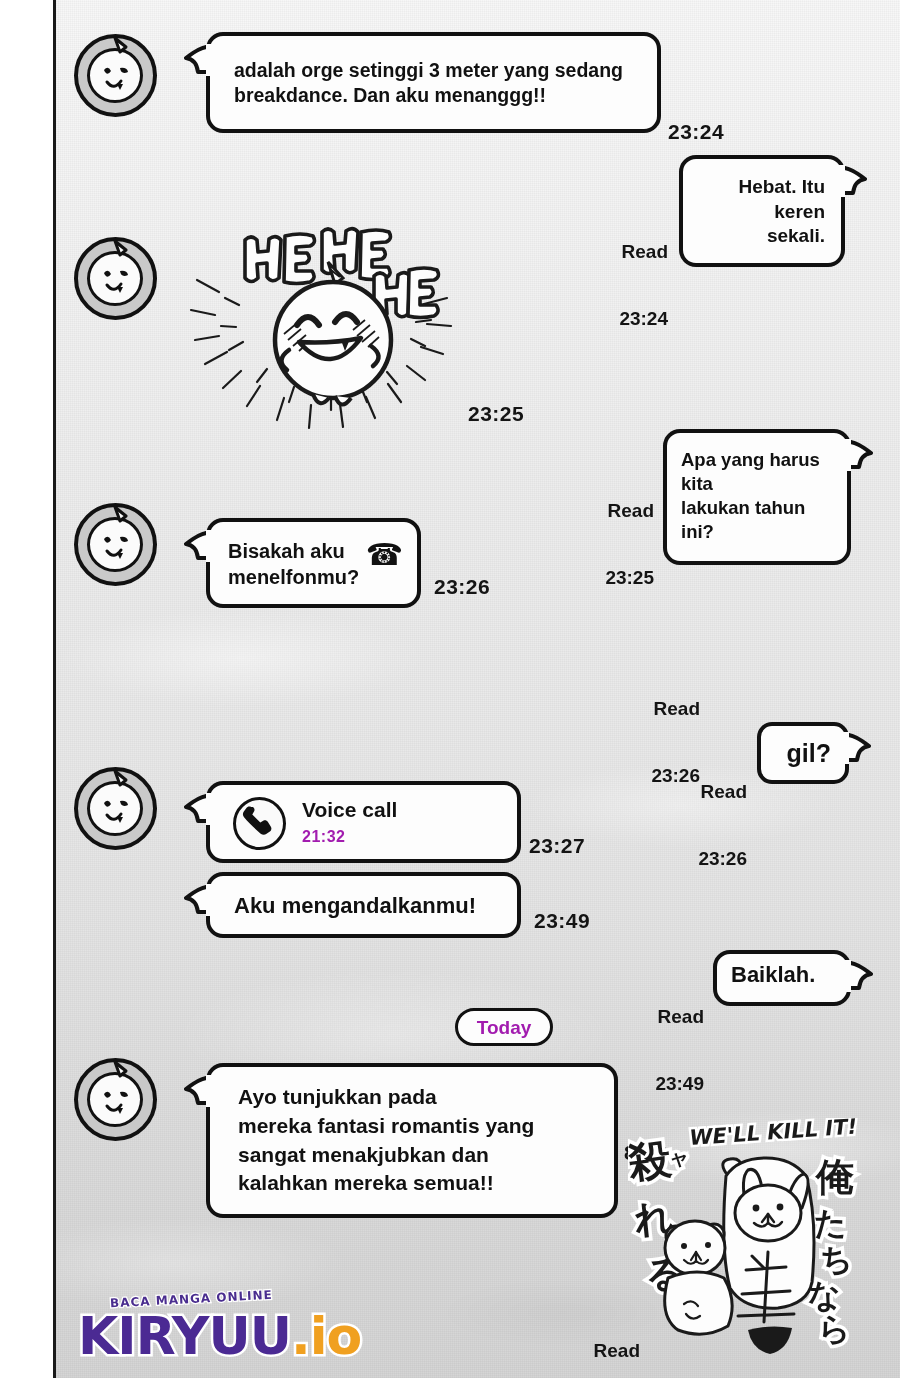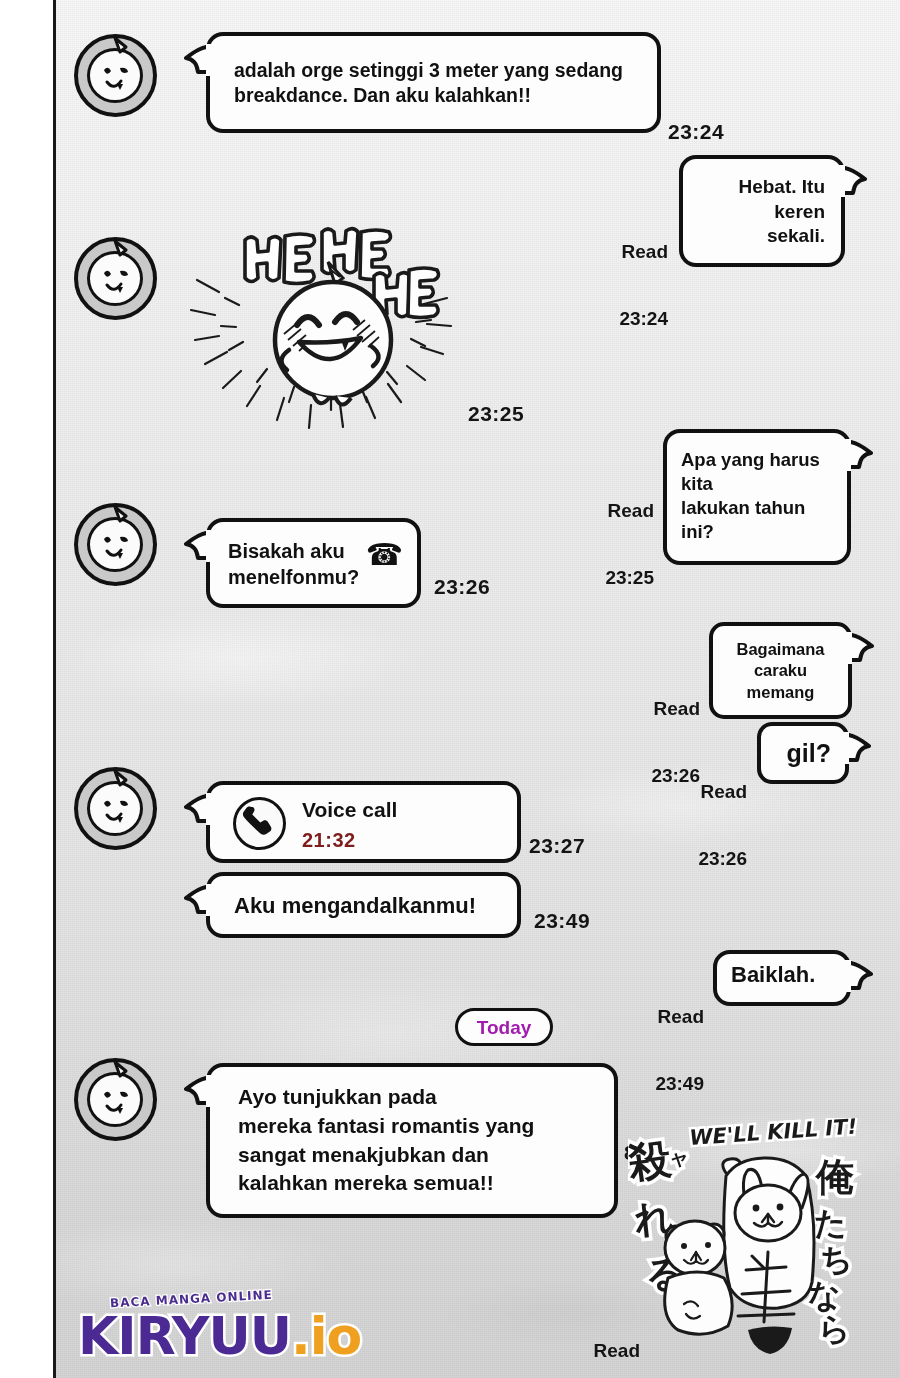--- a/index.html
+++ b/index.html
@@ -170,21 +170,21 @@
       <path d="M43 50 l3 6 l3 -6 z" fill="#111"></path>
     </svg>
   </div>
 
   <div class="bubble" style="left:206px;top:32px;width:455px;padding:22px 20px 20px 24px;font-size:19.5px;">
     <svg class="tail-l" viewBox="0 0 32 40">
       <path d="M30 4 C18 4 10 10 2 16 C10 17 13 22 14 30 L26 30 Z" fill="#fdfdfd" stroke="#111" stroke-width="4" stroke-linejoin="round"></path>
       <rect x="22" y="2" width="12" height="32" fill="#fdfdfd"></rect>
     </svg>
     <span class="txt">adalah orge setinggi 3 meter yang sedang</span>
-    <span class="txt">breakdance. Dan aku kalahkan!!</span>
+    <span class="txt">breakdance. Dan aku menanggg!!</span>
   </div>
   <div class="ts" style="left:668px;top:120px;font-size:21px;">23:24</div>
 
   <div class="bubble" style="left:679px;top:155px;width:166px;padding:16px 16px 14px 16px;font-size:19px;text-align:right;">
     <svg class="tail-r" viewBox="0 0 32 40">
       <path d="M2 4 C14 4 22 10 30 16 C22 17 19 22 18 30 L6 30 Z" fill="#fdfdfd" stroke="#111" stroke-width="4" stroke-linejoin="round"></path>
       <rect x="-2" y="2" width="12" height="32" fill="#fdfdfd"></rect>
     </svg>
     <span class="txt">Hebat. Itu keren</span>
     <span class="txt">sekali.</span>
@@ -309,28 +309,20 @@
     <svg class="tail-l" viewBox="0 0 32 40">
       <path d="M30 4 C18 4 10 10 2 16 C10 17 13 22 14 30 L26 30 Z" fill="#fdfdfd" stroke="#111" stroke-width="4" stroke-linejoin="round"></path>
       <rect x="22" y="2" width="12" height="32" fill="#fdfdfd"></rect>
     </svg>
     <span class="txt">Bisakah aku</span>
     <span class="txt">menelfonmu?</span>
     <span style="position:absolute;right:14px;top:18px;font-size:30px;line-height:1;color:#111;">☎</span>
   </div>
   <div class="ts" style="left:434px;top:575px;font-size:21px;">23:26</div>
 
-  <div class="bubble" style="left:709px;top:622px;width:143px;padding:13px 12px 12px 12px;font-size:16.5px;text-align:center;border-radius:15px;">
-    <svg class="tail-r" viewBox="0 0 32 40">
-      <path d="M2 4 C14 4 22 10 30 16 C22 17 19 22 18 30 L6 30 Z" fill="#fdfdfd" stroke="#111" stroke-width="4" stroke-linejoin="round"></path>
-      <rect x="-2" y="2" width="12" height="32" fill="#fdfdfd"></rect>
-    </svg>
-    <span class="txt">Bagaimana</span>
-    <span class="txt">caraku memang</span>
-  </div>
   <div class="readblk" style="left:608px;top:653px;width:92px;font-size:19px;">
     <div>Read</div>
     <div>23:26</div>
   </div>
 
   <div class="bubble" style="left:757px;top:722px;width:92px;padding:11px 14px 10px 14px;font-size:25px;text-align:right;border-radius:15px;">
     <svg class="tail-r" viewBox="0 0 32 40">
       <path d="M2 4 C14 4 22 10 30 16 C22 17 19 22 18 30 L6 30 Z" fill="#fdfdfd" stroke="#111" stroke-width="4" stroke-linejoin="round"></path>
       <rect x="-2" y="2" width="12" height="32" fill="#fdfdfd"></rect>
     </svg>
@@ -358,21 +350,21 @@
     <svg class="tail-l" viewBox="0 0 32 40">
       <path d="M30 4 C18 4 10 10 2 16 C10 17 13 22 14 30 L26 30 Z" fill="#fdfdfd" stroke="#111" stroke-width="4" stroke-linejoin="round"></path>
       <rect x="22" y="2" width="12" height="32" fill="#fdfdfd"></rect>
     </svg>
     <div class="vc-circle" style="left:23px;top:12px;width:53px;height:53px;">
       <svg width="47" height="47" viewBox="0 0 24 24" style="position:absolute;left:1px;top:1px;">
         <path d="M7.2 3.1 c-.9-.5-1.9-.2-2.5.6 l-1.3 1.8 c-.6.9-.5 2 .2 2.8 2.5 2.9 5.5 5.9 8.5 8.4 .8.7 2 .8 2.8.2 l1.9-1.3 c.8-.6 1-1.7.5-2.5 l-1.5-2.4 c-.5-.8-1.6-1.1-2.4-.6 l-1.5.9 -4.1-4.1 .9-1.5 c.5-.9.2-1.9-.6-2.4 z" fill="#111"></path>
       </svg>
     </div>
     <div style="position:absolute;left:92px;top:11px;font-size:21px;font-weight:bold;color:#111;">Voice call</div>
-    <div style="position:absolute;left:92px;top:42px;font-size:20px;font-weight:bold;color:#7f1d1d;letter-spacing:.5px;">21:32</div>
+    <div style="position:absolute;left:92px;top:42px;font-size:16px;font-weight:bold;color:#a21caf;letter-spacing:.5px;">21:32</div>
   </div>
   <div class="ts" style="left:529px;top:834px;font-size:21px;">23:27</div>
 
   <div class="bubble" style="left:206px;top:872px;width:315px;padding:16px 16px 13px 24px;font-size:22px;">
     <svg class="tail-l" viewBox="0 0 32 40">
       <path d="M30 4 C18 4 10 10 2 16 C10 17 13 22 14 30 L26 30 Z" fill="#fdfdfd" stroke="#111" stroke-width="4" stroke-linejoin="round"></path>
       <rect x="22" y="2" width="12" height="32" fill="#fdfdfd"></rect>
     </svg>
     <span class="txt">Aku mengandalkanmu!</span>
   </div>

